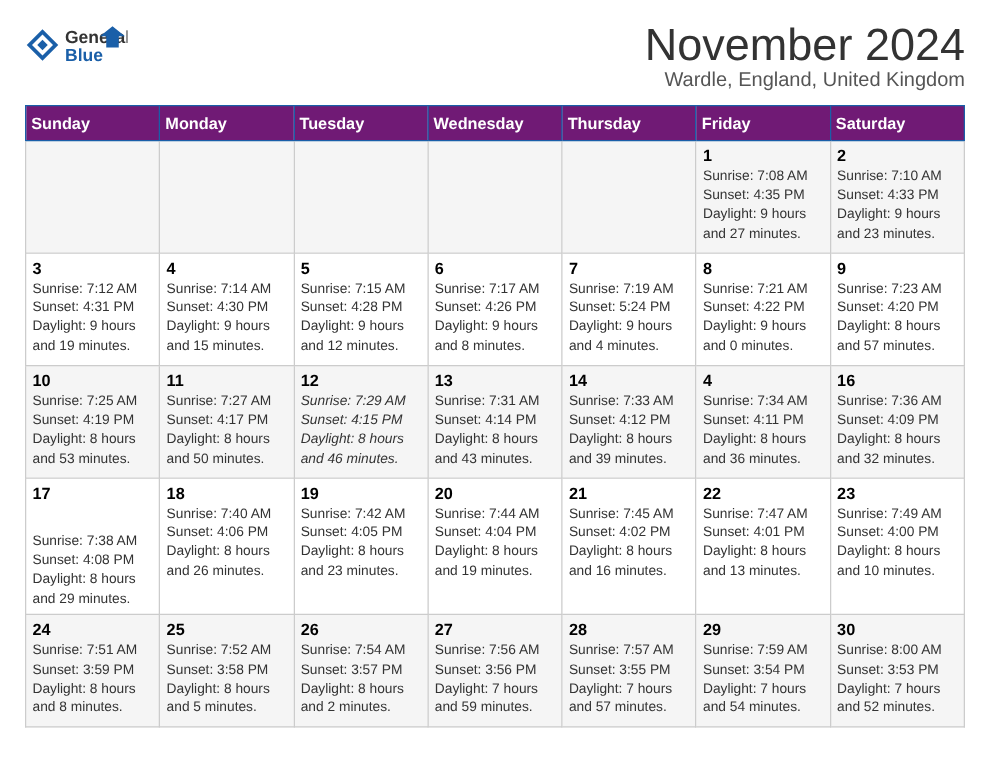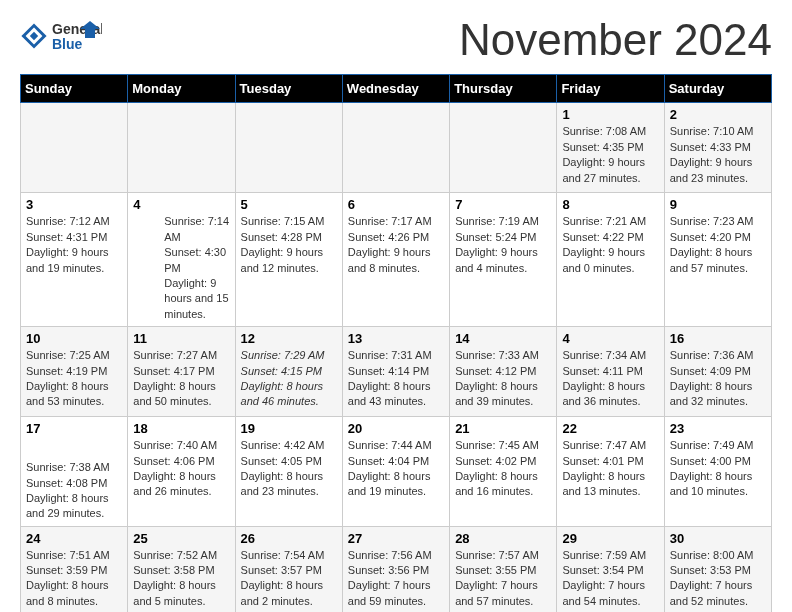--- a/index.html
+++ b/index.html
@@ -22,36 +22,36 @@
       gap: 4px;
     }
     .logo-icon {
       width: 28px;
       height: 28px;
     }
     .title-area {
       text-align: right;
     }
     .month-title {
-      font-size: 44px;
+      font-size: 36px;
       font-weight: normal;
       color: #333;
       line-height: 1.1;
     }
     .location {
       font-size: 16px;
       color: #555;
     }
     table {
       width: 100%;
       border-collapse: collapse;
       font-size: 11px;
     }
     thead tr {
-      background: #000000;
+      background: #701a75;
       color: #fff;
     }
     thead th {
       padding: 6px 4px;
       text-align: left;
       font-size: 13px;
       font-weight: bold;
       border: 1px solid #1a5fa8;
     }
     tbody tr {
@@ -102,20 +102,21 @@
       <rect x="0" y="0" width="50" height="40" fill="white"></rect>
 
       <text x="0" y="18" font-family="Arial" font-size="14" font-weight="bold" fill="#333">General</text>
       <text x="0" y="33" font-family="Arial" font-size="14" font-weight="bold" fill="#1a5fa8">Blue</text>
 
       <polygon points="46,5 56,13 51,13 51,22 41,22 41,13 36,13" fill="#1a5fa8" transform="translate(-8,0)"></polygon>
     </svg>
   </div>
   <div class="title-area">
     <div class="month-title">November 2024</div>
+    <div class="location">Wardle, England, United Kingdom</div>
   </div>
 </div>
 
 <table>
   <thead>
     <tr>
     <th>Sunday</th>
         <th>Monday</th>
         <th>Tuesday</th>
         <th>Wednesday</th>
@@ -146,21 +147,21 @@
       </tr>
       <tr>
         <td>
           <span class="day-num">3</span>
           <div class="day-info" style="white-space: pre-line;">Sunrise: 7:12 AM
 Sunset: 4:31 PM
 Daylight: 9 hours and 19 minutes.</div>
         </td>
         <td>
           <span class="day-num">4</span>
-          <div class="day-info" style="white-space: pre-line; margin-left: 31px;">Sunrise: 7:14 AM
+          <div class="day-info" style="white-space: pre-line;">Sunrise: 7:14 AM
 Sunset: 4:30 PM
 Daylight: 9 hours and 15 minutes.</div>
         </td>
         <td>
           <span class="day-num">5</span>
           <div class="day-info" style="white-space: pre-line;">Sunrise: 7:15 AM
 Sunset: 4:28 PM
 Daylight: 9 hours and 12 minutes.</div>
         </td>
         <td>
@@ -240,21 +241,21 @@
 Daylight: 8 hours and 29 minutes.</div>
         </td>
         <td>
           <span class="day-num">18</span>
           <div class="day-info" style="white-space: pre-line;">Sunrise: 7:40 AM
 Sunset: 4:06 PM
 Daylight: 8 hours and 26 minutes.</div>
         </td>
         <td>
           <span class="day-num">19</span>
-          <div class="day-info" style="white-space: pre-line;">Sunrise: 4:42 AM
+          <div class="day-info" style="white-space: pre-line;">Sunrise: 7:42 AM
 Sunset: 4:05 PM
 Daylight: 8 hours and 23 minutes.</div>
         </td>
         <td>
           <span class="day-num">20</span>
           <div class="day-info" style="white-space: pre-line;">Sunrise: 7:44 AM
 Sunset: 4:04 PM
 Daylight: 8 hours and 19 minutes.</div>
         </td>
         <td>

